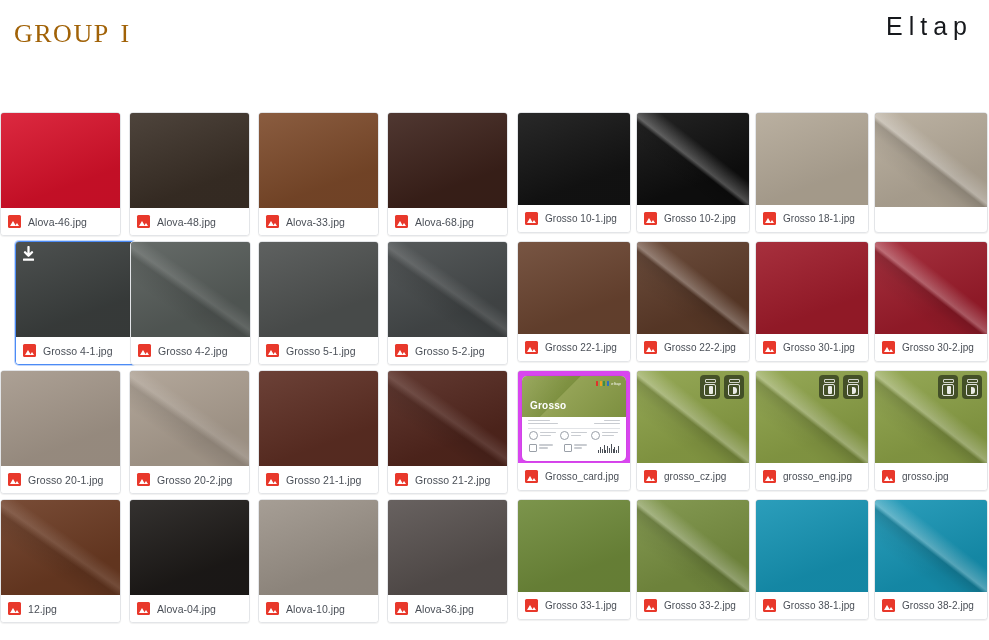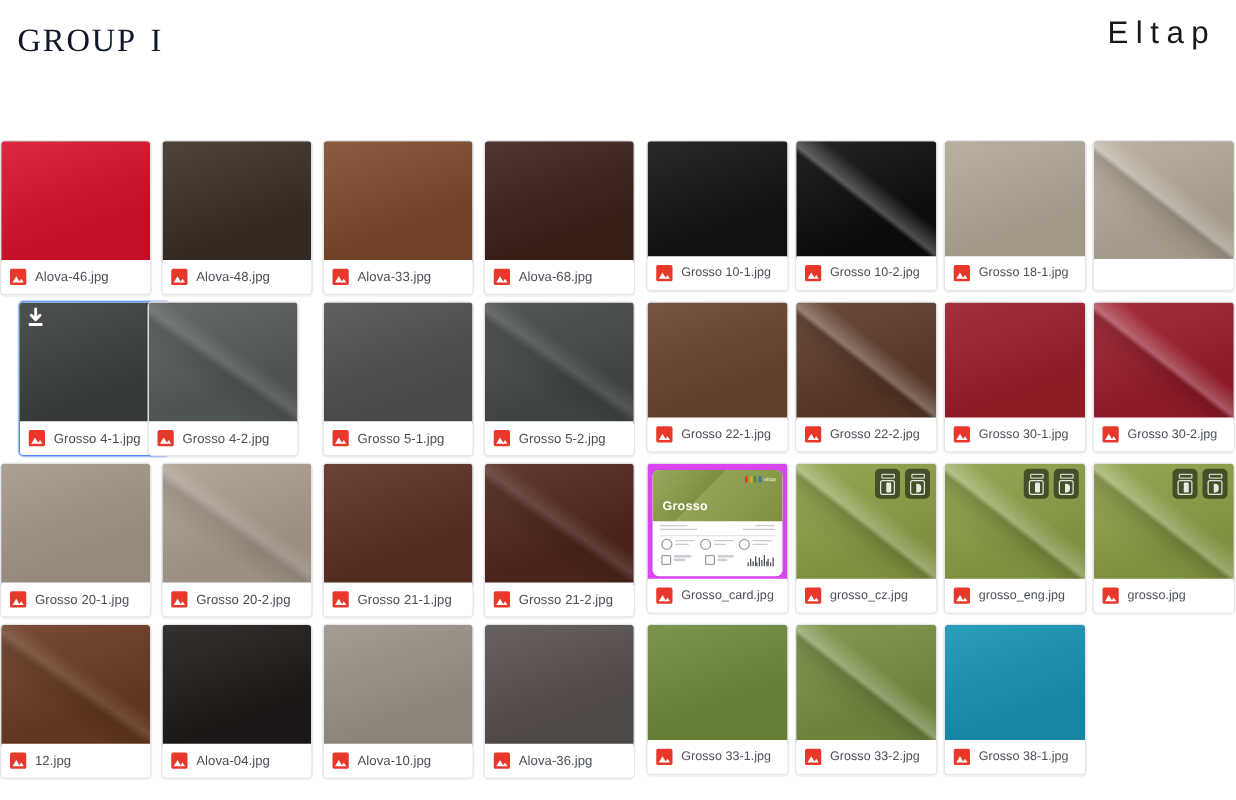--- a/index.html
+++ b/index.html
@@ -10,21 +10,21 @@
     font-family: "Liberation Sans", sans-serif;
     overflow: hidden;
   }
   .page { position: relative; width: 989px; height: 640px; background:#fff; }
 
   
   .header { position:absolute; top:0; left:0; width:989px; height:110px; }
   .title {
     position:absolute; left:14px; top:8px;
     font-family:"Liberation Serif", serif;
-    font-size:37px; color:#0f172a;
+    font-size:37px; color:#a16207;
     letter-spacing:1.5px; font-variant: small-caps;
     text-transform: lowercase;
   }
   .title::first-letter { font-size:37px; }
   .brand {
     position:absolute; right:16px; top:12px;
     font-family:"Liberation Sans", sans-serif;
     font-size:25px; color:#16181c;
     letter-spacing:6px;
   }
@@ -293,21 +293,21 @@
         <path d="M7.5 1 v8 M4 6.2 L7.5 9.8 L11 6.2" stroke="#fff" stroke-width="2.3" fill="none" stroke-linecap="round" stroke-linejoin="round"></path>
         <rect x="2" y="12.4" width="11" height="2.4" rx="0.6" fill="#fff"></rect>
       </svg>
     </div>
     </div>
     <div class="caption">
       <span class="file-icon"></span>
       <span class="fname">Grosso 4-1.jpg</span>
     </div>
   </div>
-  <div class="card" style="left:118px">
+  <div class="card" style="left:130px">
     <div class="thumb">
       <div class="swatch tex-grain fold-soft sheen" style="background:#565c59"></div>
     </div>
     <div class="caption">
       <span class="file-icon"></span>
       <span class="fname">Grosso 4-2.jpg</span>
     </div>
   </div>
   <div class="card" style="left:258px">
     <div class="thumb">
@@ -647,16 +647,25 @@
   </div>
   <div class="card" style="left:238px">
     <div class="thumb">
       <div class="swatch tex-grain  sheen" style="background:#1694b4"></div>
     </div>
     <div class="caption">
       <span class="file-icon"></span>
       <span class="fname">Grosso 38-1.jpg</span>
     </div>
   </div>
+  <div class="card" style="left:357px">
+    <div class="thumb">
+      <div class="swatch tex-grain fold sheen" style="background:#1694b4"></div>
+    </div>
+    <div class="caption">
+      <span class="file-icon"></span>
+      <span class="fname">Grosso 38-2.jpg</span>
+    </div>
+  </div>
       </div>
     </div>
 
 </div>
 
 </body></html>

